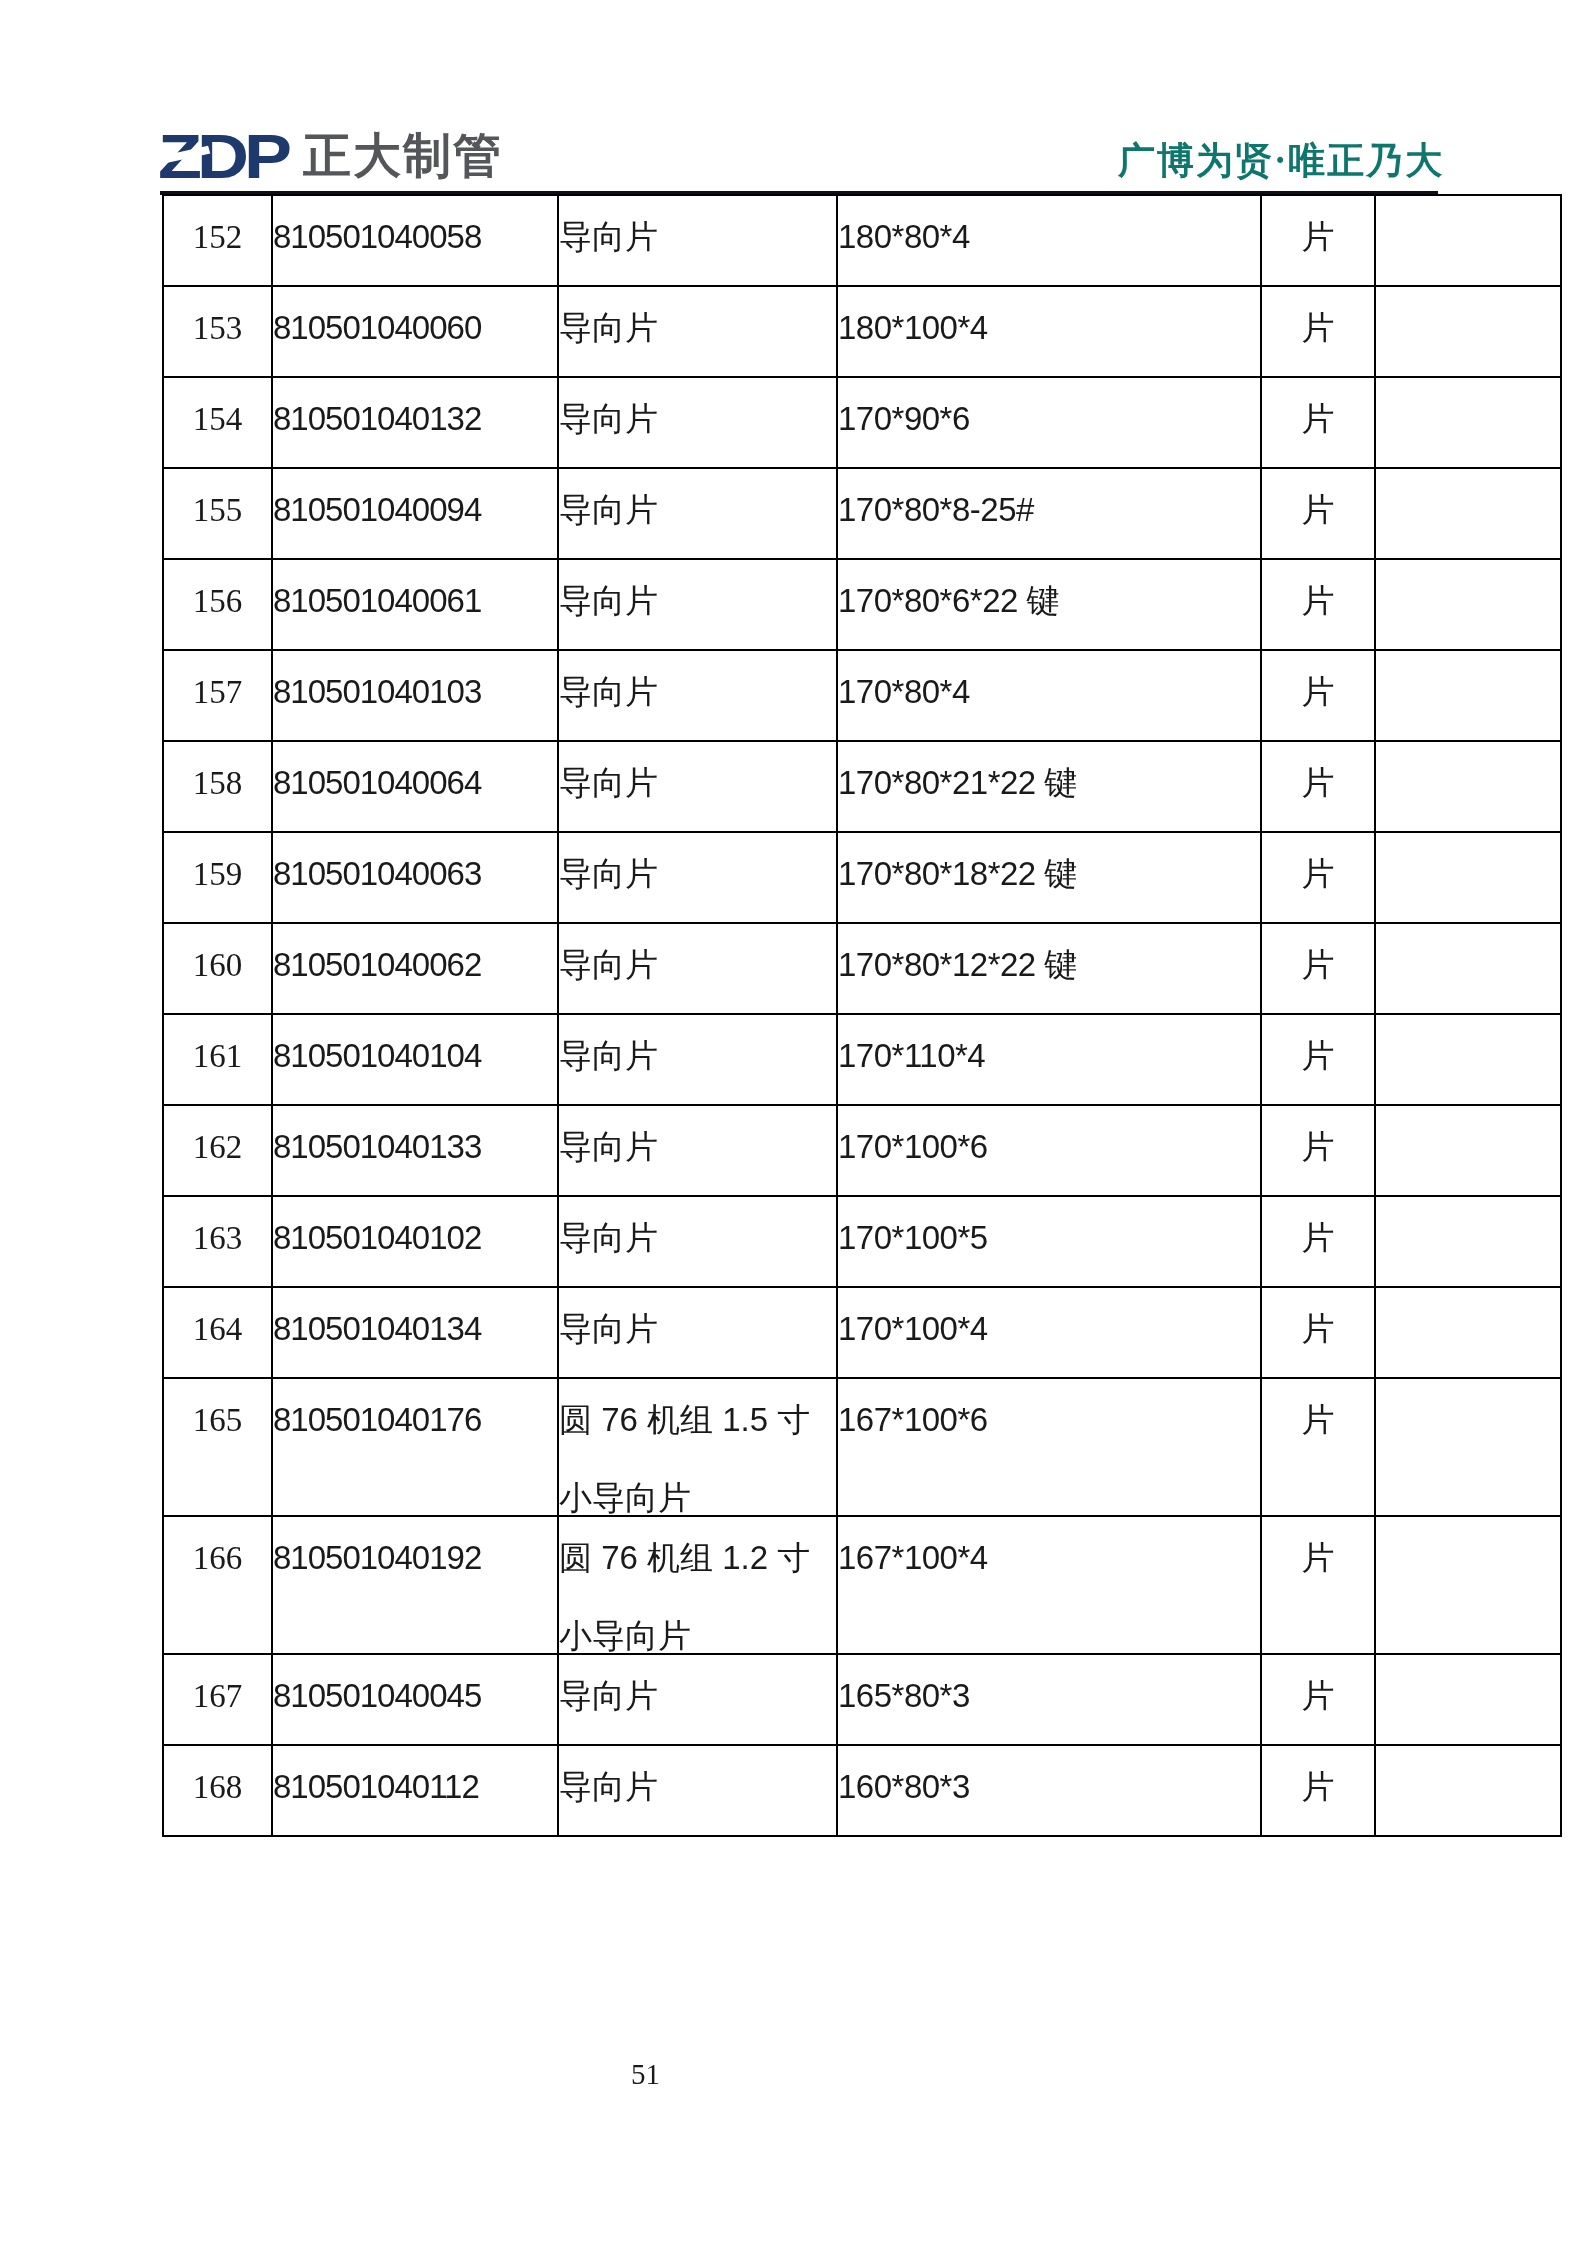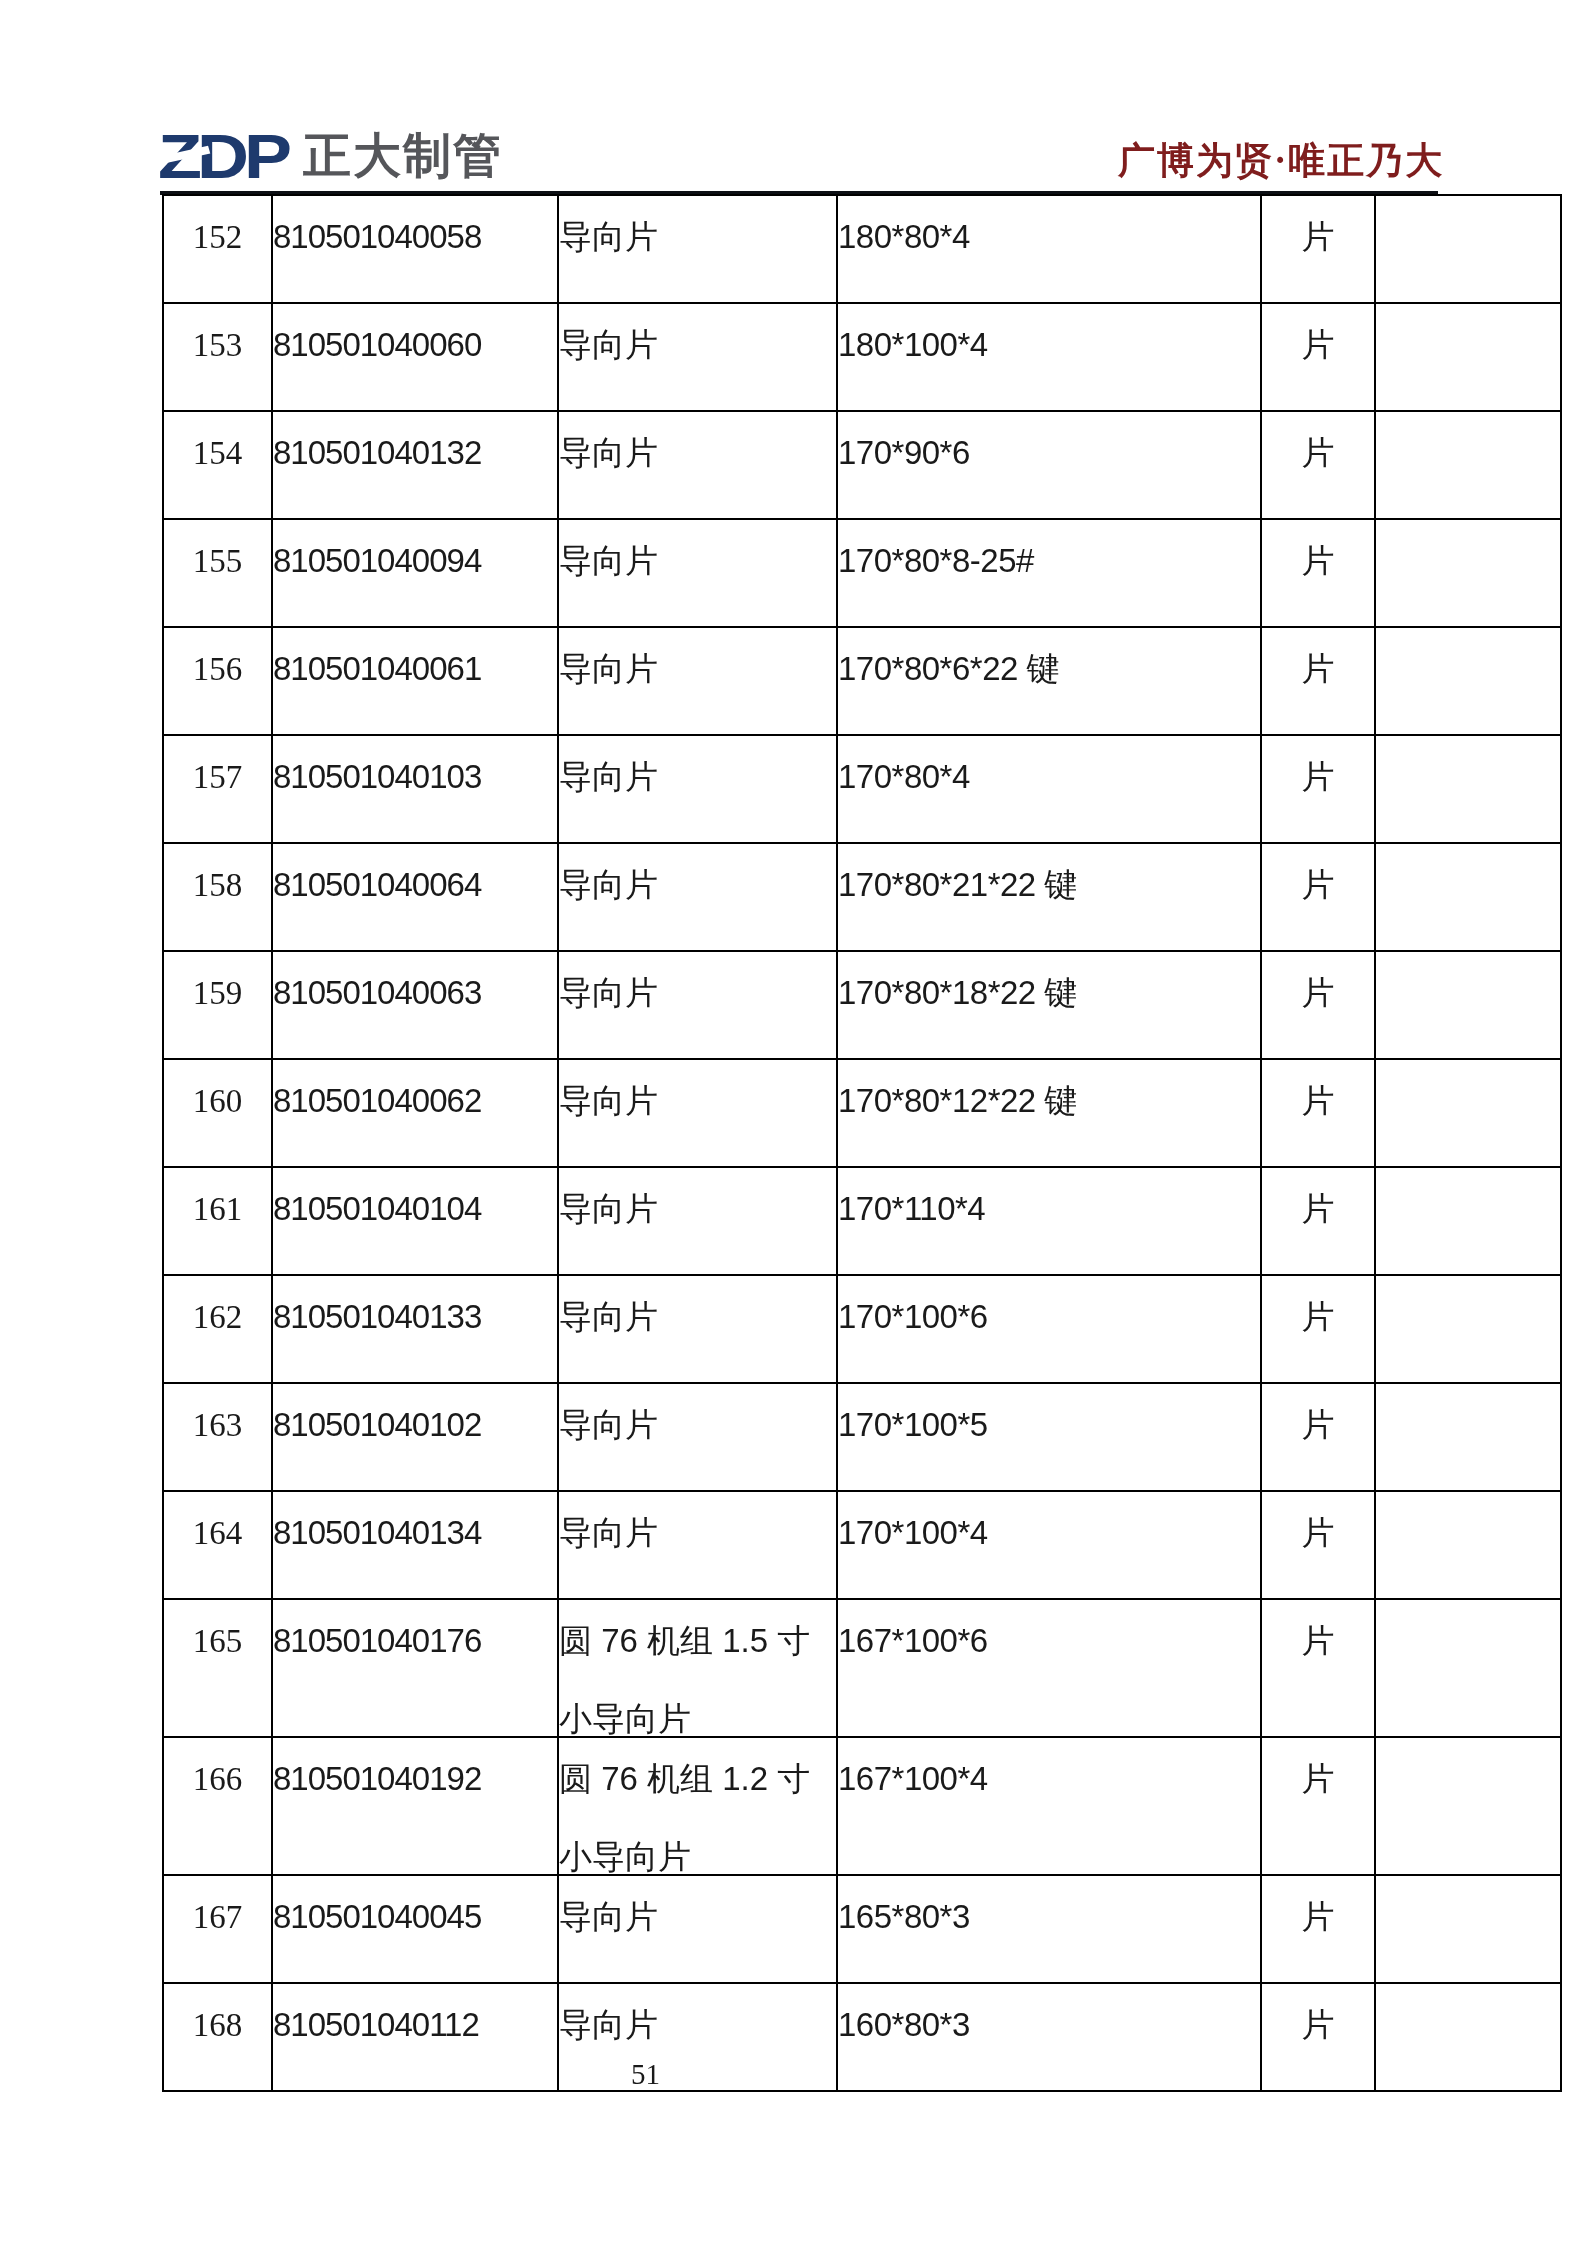--- a/index.html
+++ b/index.html
@@ -33,21 +33,21 @@
     margin-left:16px;
     font-size:48px; line-height:64px; font-weight:bold;
     letter-spacing:2px;
     color:#55565a;
   }
   .tagline {
     position:absolute; left:1118px; top:140px;
     font-family:"Liberation Serif", serif;
     font-weight:bold; font-size:37px; line-height:42px;
     letter-spacing:2px;
-    color:#7f1d1d;
+    color:#0f766e;
     white-space:nowrap;
   }
   .header-rule {
     position:absolute; left:160px; top:191px;
     width:1278px; height:4px;
     background:#0c0f14;
   }
 
   
   table.parts {
@@ -57,21 +57,21 @@
     table-layout:fixed;
   }
   table.parts td {
     border:2px solid #000000;
     vertical-align:top;
     padding:24px 0 0 0;
     font-size:33px; line-height:34px;
     color:#1a1a1a;
     overflow:hidden;
   }
-  tr.row      { height:108px;padding-left:8px; }
+  tr.row      { height:91px;padding-left:8px; }
   tr.row-tall { height:124px;padding-left:12px; }
 
   td.c-no {
     text-align:center;
     font-family:"Liberation Serif", serif;
     font-size:36px;
   }
   td.c-code {
     padding-left:12px;
     font-size:34px;

